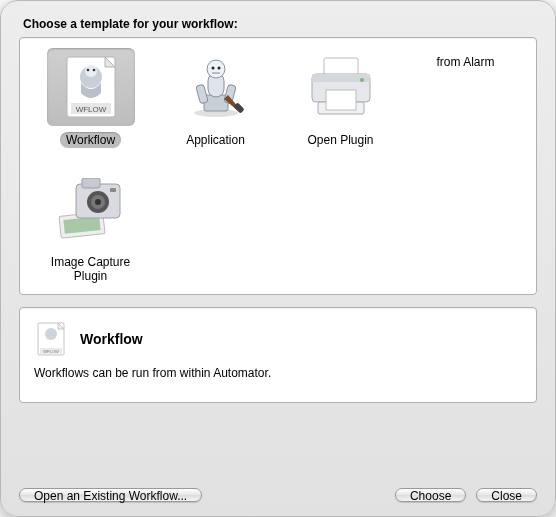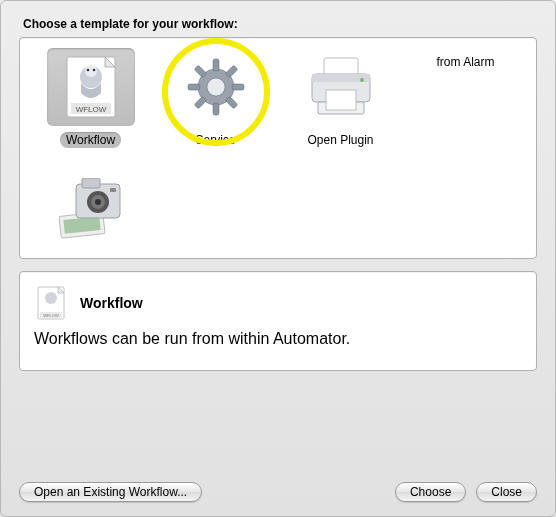--- a/index.html
+++ b/index.html
@@ -9,21 +9,21 @@
     font-size: 12px;
     color: #000;
     background: #fff;
   }
   .window {
     width: 556px;
     height: 517px;
     box-sizing: border-box;
     background: linear-gradient(#ededed, #e1e1e1);
     border: 1px solid #b8b8b8;
-    border-radius: 6px;
+    border-radius: 18px;
     box-shadow: 0 4px 18px rgba(0,0,0,0.35);
     margin: 0 auto;
     padding: 16px 18px 14px 18px;
     display: flex;
     flex-direction: column;
   }
   .header {
     font-size: 12px;
     font-weight: bold;
     margin: 0 0 6px 4px;
@@ -105,35 +105,35 @@
     display: flex;
     align-items: center;
     justify-content: center;
     margin-right: 12px;
   }
   .info-title {
     font-size: 14px;
     font-weight: bold;
   }
   .info-desc {
-    font-size: 16px;
+    font-size: 12px;
     color: #000;
   }
   .footer {
     margin-top: auto;
     display: flex;
     align-items: center;
     gap: 10px;
     padding-top: 14px;
   }
   .spacer { flex: 1; }
   button.aqua {
     font-family: inherit;
     font-size: 12px;
-    height: 20px;
+    height: 14px;
     padding: 0 14px;
     border: 1px solid #9a9a9a;
     border-radius: 11px;
     background: linear-gradient(#ffffff, #e6e6e6 50%, #dcdcdc 51%, #f5f5f5);
     color: #000;
     cursor: pointer;
     box-shadow: 0 1px 0 rgba(255,255,255,0.6) inset, 0 1px 1px rgba(0,0,0,0.15);
     white-space: nowrap;
   }
   svg { display: block; }
@@ -159,44 +159,39 @@
             <circle cx="27" cy="15" r="1.3" fill="#333"></circle>
             <circle cx="33" cy="15" r="1.3" fill="#333"></circle>
             <path d="M20 28 Q30 40 40 28 L40 38 Q30 48 20 38 Z" fill="#b9c0ca"></path>
             <rect x="10" y="48" width="40" height="11" fill="#e6e6e6"></rect>
             <text x="30" y="57" text-anchor="middle" font-size="8" fill="#555" font-family="Arial">WFLOW</text>
           </svg>
         </div>
         <div class="item-label">Workflow</div>
       </div>
 
-
-      <div class="item">
-        <div class="highlight-ring"></div>
+      <div class="item">
         <div class="icon-wrap">
           <svg width="64" height="64" viewBox="0 0 64 64">
-            <g fill="#8f97a2" stroke="#5e6670" stroke-width="0.5">
-              <circle cx="32" cy="32" r="10" fill="#f0f2f5"></circle>
-              <circle cx="32" cy="32" r="18" fill="#9aa2ad"></circle>
-              <circle cx="32" cy="32" r="9" fill="#e8ebef"></circle>
-              <g>
-                <rect x="29" y="4" width="6" height="12" rx="2"></rect>
-                <rect x="29" y="48" width="6" height="12" rx="2"></rect>
-                <rect x="4" y="29" width="12" height="6" rx="2"></rect>
-                <rect x="48" y="29" width="12" height="6" rx="2"></rect>
-                <rect x="29" y="4" width="6" height="12" rx="2" transform="rotate(45 32 32)"></rect>
-                <rect x="29" y="48" width="6" height="12" rx="2" transform="rotate(45 32 32)"></rect>
-                <rect x="4" y="29" width="12" height="6" rx="2" transform="rotate(45 32 32)"></rect>
-                <rect x="48" y="29" width="12" height="6" rx="2" transform="rotate(45 32 32)"></rect>
-              </g>
-            </g>
-          </svg>
-        </div>
-        <div class="item-label">Service</div>
-      </div>
+            <ellipse cx="32" cy="58" rx="22" ry="4" fill="rgba(0,0,0,0.12)"></ellipse>
+            <rect x="20" y="40" width="24" height="16" rx="2" fill="#c9cfd6" stroke="#8892a0"></rect>
+            <rect x="24" y="18" width="16" height="24" rx="8" fill="#dfe4ea" stroke="#8892a0"></rect>
+            <circle cx="32" cy="14" r="9" fill="#eef2f7" stroke="#8892a0"></circle>
+            <circle cx="29" cy="13" r="1.5" fill="#222"></circle>
+            <circle cx="35" cy="13" r="1.5" fill="#222"></circle>
+            <line x1="28" y1="18" x2="36" y2="18" stroke="#888" stroke-width="1"></line>
+            <rect x="14" y="30" width="8" height="18" rx="3" fill="#cfd5dc" stroke="#8892a0" transform="rotate(-15 18 39)"></rect>
+            <rect x="42" y="30" width="8" height="18" rx="3" fill="#cfd5dc" stroke="#8892a0" transform="rotate(15 46 39)"></rect>
+            <path d="M40 44 L54 56 L56 54 L44 40 Z" fill="#7a4a2a"></path>
+            <rect x="50" y="50" width="10" height="6" rx="2" fill="#444" transform="rotate(45 55 53)"></rect>
+          </svg>
+        </div>
+        <div class="item-label">Application</div>
+      </div>
+
 
 
       <div class="item">
         <div class="icon-wrap">
           <svg width="70" height="62" viewBox="0 0 70 62">
             <rect x="18" y="2" width="34" height="18" rx="2" fill="#fff" stroke="#bbb"></rect>
             <rect x="6" y="18" width="58" height="28" rx="4" fill="#e5e7ea" stroke="#a7abb1"></rect>
             <rect x="6" y="18" width="58" height="8" fill="#d4d7db"></rect>
             <rect x="12" y="46" width="46" height="12" rx="2" fill="#f0f1f3" stroke="#a7abb1"></rect>
             <rect x="20" y="34" width="30" height="20" fill="#fff" stroke="#bbb"></rect>
@@ -216,20 +211,21 @@
             <rect x="4" y="36" width="44" height="22" rx="2" fill="#eee" stroke="#bbb" transform="rotate(-6 26 47)"></rect>
             <rect x="8" y="40" width="36" height="14" fill="#a7c7a7" transform="rotate(-6 26 47)"></rect>
             <rect x="20" y="6" width="44" height="34" rx="4" fill="#d8dadf" stroke="#9aa0a8"></rect>
             <rect x="26" y="0" width="18" height="10" rx="2" fill="#c6c9cf" stroke="#9aa0a8"></rect>
             <circle cx="42" cy="24" r="11" fill="#555"></circle>
             <circle cx="42" cy="24" r="7" fill="#777"></circle>
             <circle cx="42" cy="24" r="3" fill="#333"></circle>
             <rect x="54" y="10" width="6" height="4" rx="1" fill="#888"></rect>
           </svg>
         </div>
+        <div class="item-label">Image Capture Plugin</div>
       </div>
 
     </div>
   </div>
 
   <div class="info-panel">
     <div class="info-head">
       <div class="info-mini-icon">
         <svg width="30" height="34" viewBox="0 0 30 34">
           <rect x="2" y="1" width="26" height="32" rx="1" fill="#fff" stroke="#c4c4c4"></rect>

